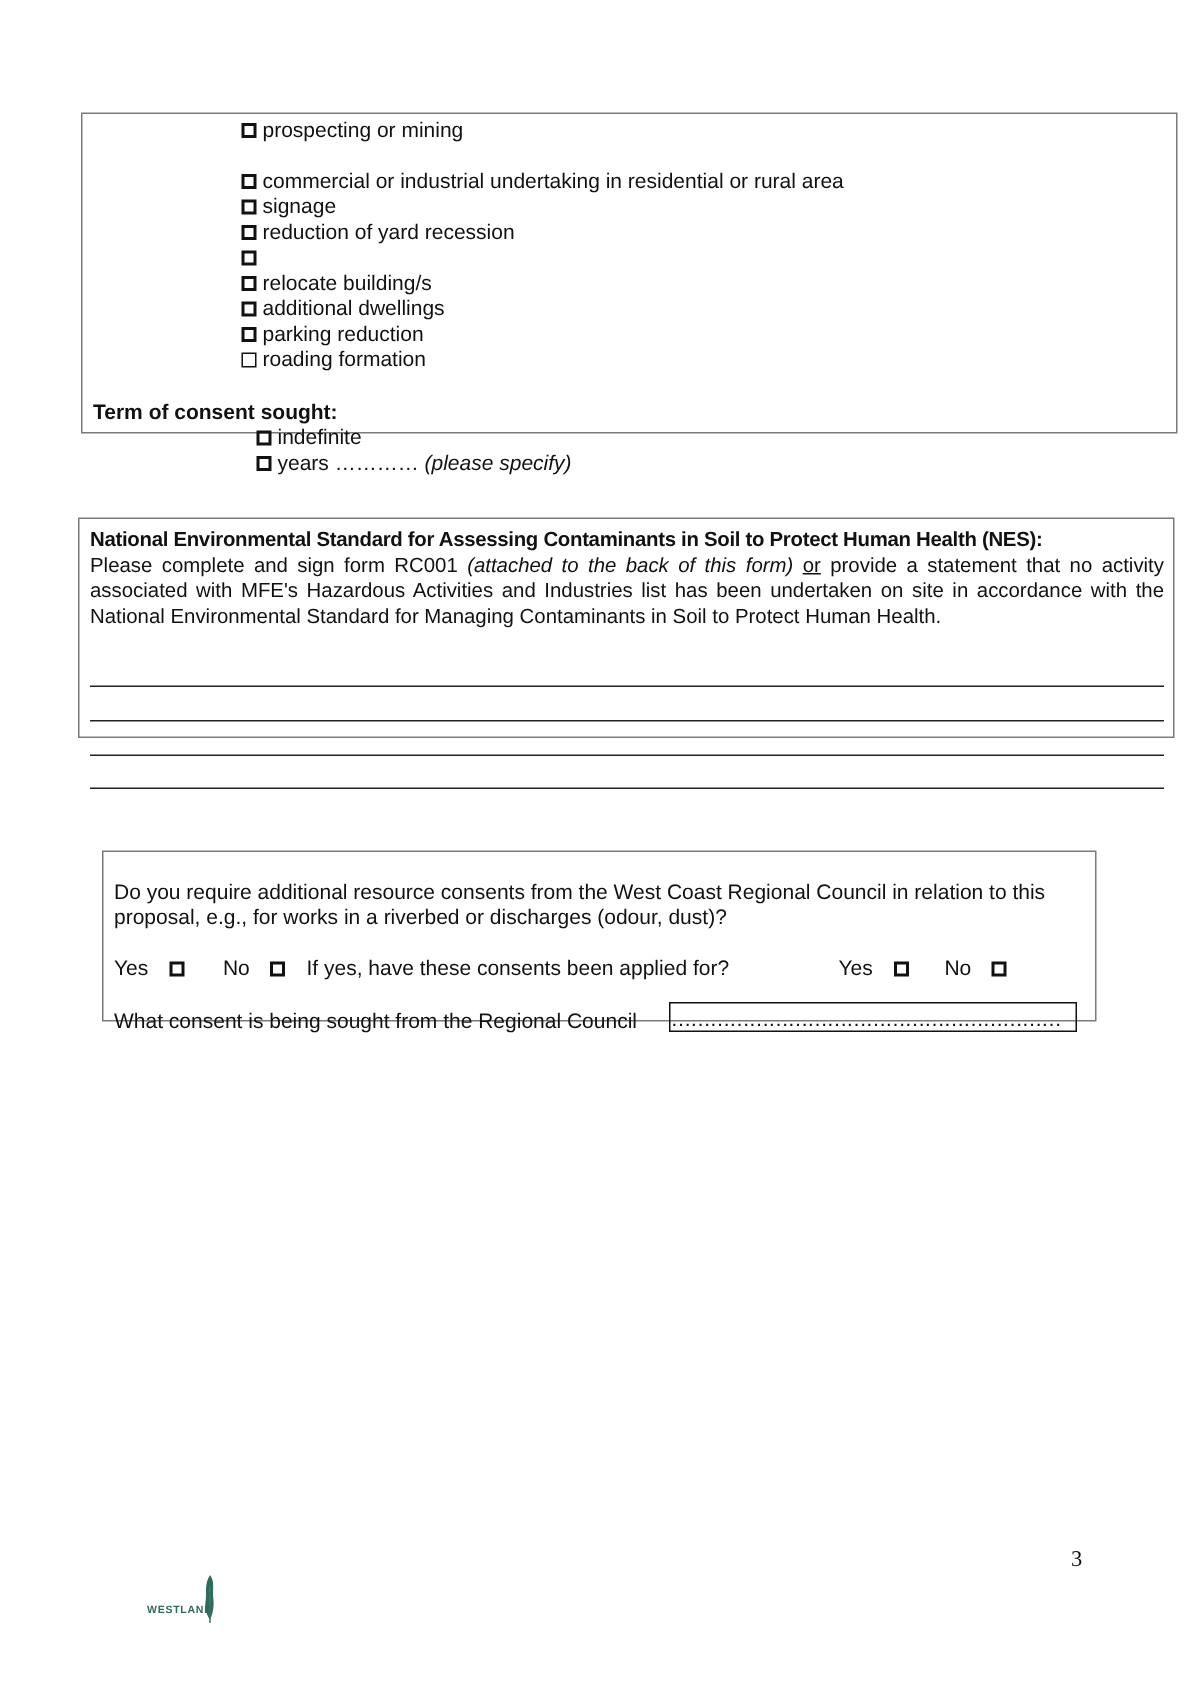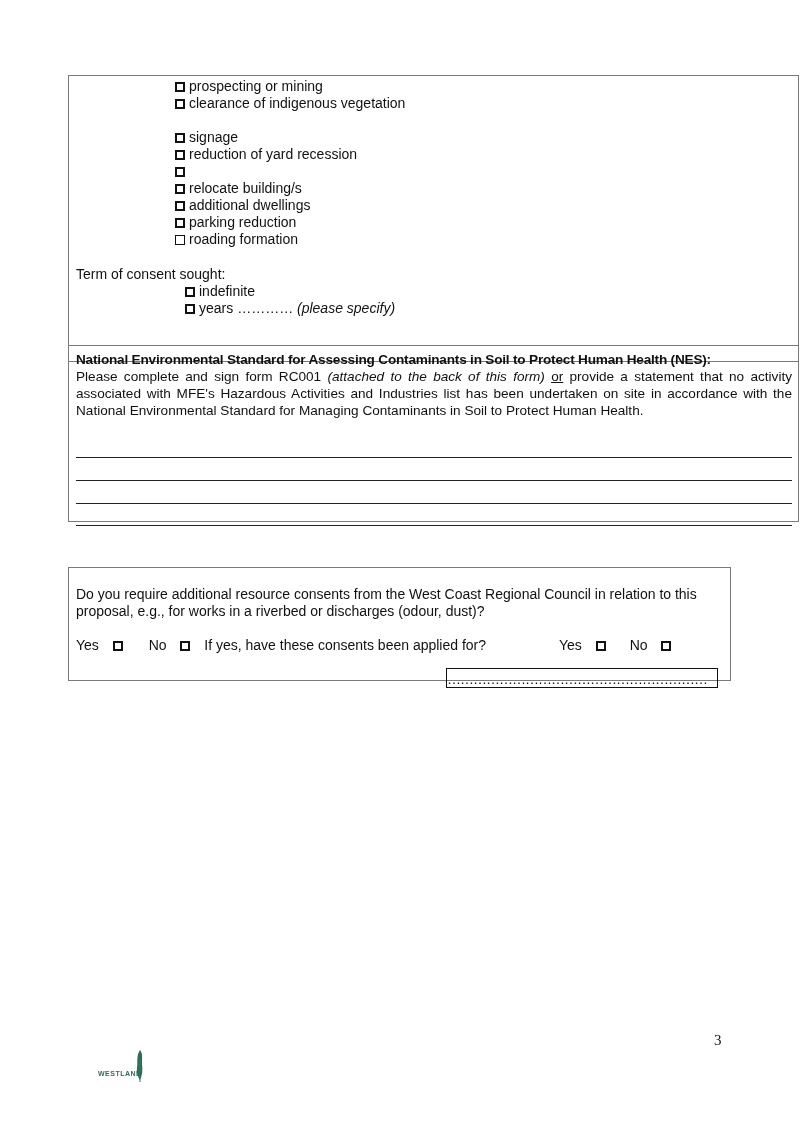--- a/index.html
+++ b/index.html
@@ -1,43 +1,43 @@
 <!DOCTYPE html>
 <html><head>
 <meta charset="utf-8">
 <style>
   html, body { margin:0; padding:0; background:#fff; }
   body { width:800px; height:1131px; position:relative; overflow:hidden;
          font-family:"Liberation Sans", sans-serif; color:#111; font-size:14px; }
   .box { position:absolute; border:1px solid #7a7a7a; box-sizing:border-box; }
-  #box1 { left:68px; top:75px; width:731px; height:287px;padding-left:44px; }
-  #box2 { left:68px; top:345px; width:731px; height:177px; }
+  #box1 { left:54px; top:75px; width:731px; height:214px;padding-left:44px; }
+  #box2 { left:52px; top:345px; width:731px; height:147px; }
   #box3 { left:68px; top:567px; width:663px; height:114px; }
   .opt { position:absolute; left:106px; height:17px; line-height:17px; white-space:nowrap; }
   .cb { display:inline-block; width:10px; height:10px; border:2px solid #111; box-sizing:border-box;
         vertical-align:-1px; margin-right:4px; }
   .cb.thin { border-width:1.5px; }
-  .bold { font-weight:normal; }
+  .bold { font-weight:bold; }
   .abs { position:absolute; white-space:nowrap; }
   .nes { position:absolute; left:7px; top:5px; width:716px; font-family:"Liberation Sans Narrow","Liberation Sans", sans-serif;
          font-size:13.6px; line-height:17px; text-align:justify; }
   .nes .title { font-weight:bold; letter-spacing:-0.2px; }
   .line { position:absolute; left:7px; width:716px; border-bottom:1px solid #222; height:0; }
   .q { font-size:14px; line-height:17px; }
   .dotfield { position:absolute; border:1.5px solid #111; box-sizing:border-box; height:20px;
               overflow:hidden; white-space:nowrap; font-size:14px; line-height:20px; letter-spacing:-1px; }
   .pagenum { position:absolute; left:714px; top:1032px; font-family:"Liberation Serif", serif; font-size:15px; }
   .logo { position:absolute; left:98px; top:1048px; width:50px; height:36px; }
 </style>
 </head>
 <body>
 
 <div class="box" id="box1">
   <div class="opt" style="top:2px"><span class="cb"></span><span>prospecting or mining</span></div>
-  <div class="opt" style="top:19px"><span class="cb"></span><span>clearance of indigenous vegetation</span></div>
+  <div class="opt" style="top:36px"><span class="cb"></span><span>commercial or industrial undertaking in residential or rural area</span></div>
   <div class="opt" style="top:53px"><span class="cb"></span><span>signage</span></div>
   <div class="opt" style="top:70px"><span class="cb"></span><span>reduction of yard recession</span></div>
   <div class="opt" style="top:87px"><span class="cb"></span></div>
   <div class="opt" style="top:104px"><span class="cb"></span><span>relocate building/s</span></div>
   <div class="opt" style="top:121px"><span class="cb"></span><span>additional dwellings</span></div>
   <div class="opt" style="top:138px"><span class="cb"></span><span>parking reduction</span></div>
   <div class="opt" style="top:155px"><span class="cb thin"></span><span>roading formation</span></div>
 
   <div class="abs bold" style="left:7px; top:190px; line-height:17px;">Term of consent sought:</div>
   <div class="opt" style="left:116px; top:207px"><span class="cb"></span><span>indefinite</span></div>
@@ -63,20 +63,21 @@
     <span style="margin-left:18px">No</span>
     <span class="cb" style="margin-left:10px"></span>
     <span style="margin-left:6px">If yes, have these consents been applied for?</span>
   </div>
   <div class="abs q" style="left:490px; top:69px;">
     <span>Yes</span>
     <span class="cb" style="margin-left:10px"></span>
     <span style="margin-left:16px">No</span>
     <span class="cb" style="margin-left:10px"></span>
   </div>
+  <div class="abs q" style="left:7px; top:104px;">What consent is being sought from the Regional Council</div>
   <div class="dotfield" style="left:377px; top:100px; width:272px;">……………………………………………………</div>
 </div>
 
 <div class="pagenum">3</div>
 <div class="logo">
   <svg width="50" height="36" viewBox="0 0 50 36">
     <path d="M42 2 C38 8 40 14 39 20 C38 26 41 30 42 32 C44 28 45 22 44 16 C44 10 45 6 42 2 Z" fill="#2f6b5a"></path>
     <line x1="42" y1="10" x2="42" y2="34" stroke="#3a7a66" stroke-width="1"></line>
   </svg>
   <div class="abs" style="left:0; top:22px; font-size:7px; font-weight:bold; color:#2f6b5a; letter-spacing:0.5px;">WESTLAND</div>

